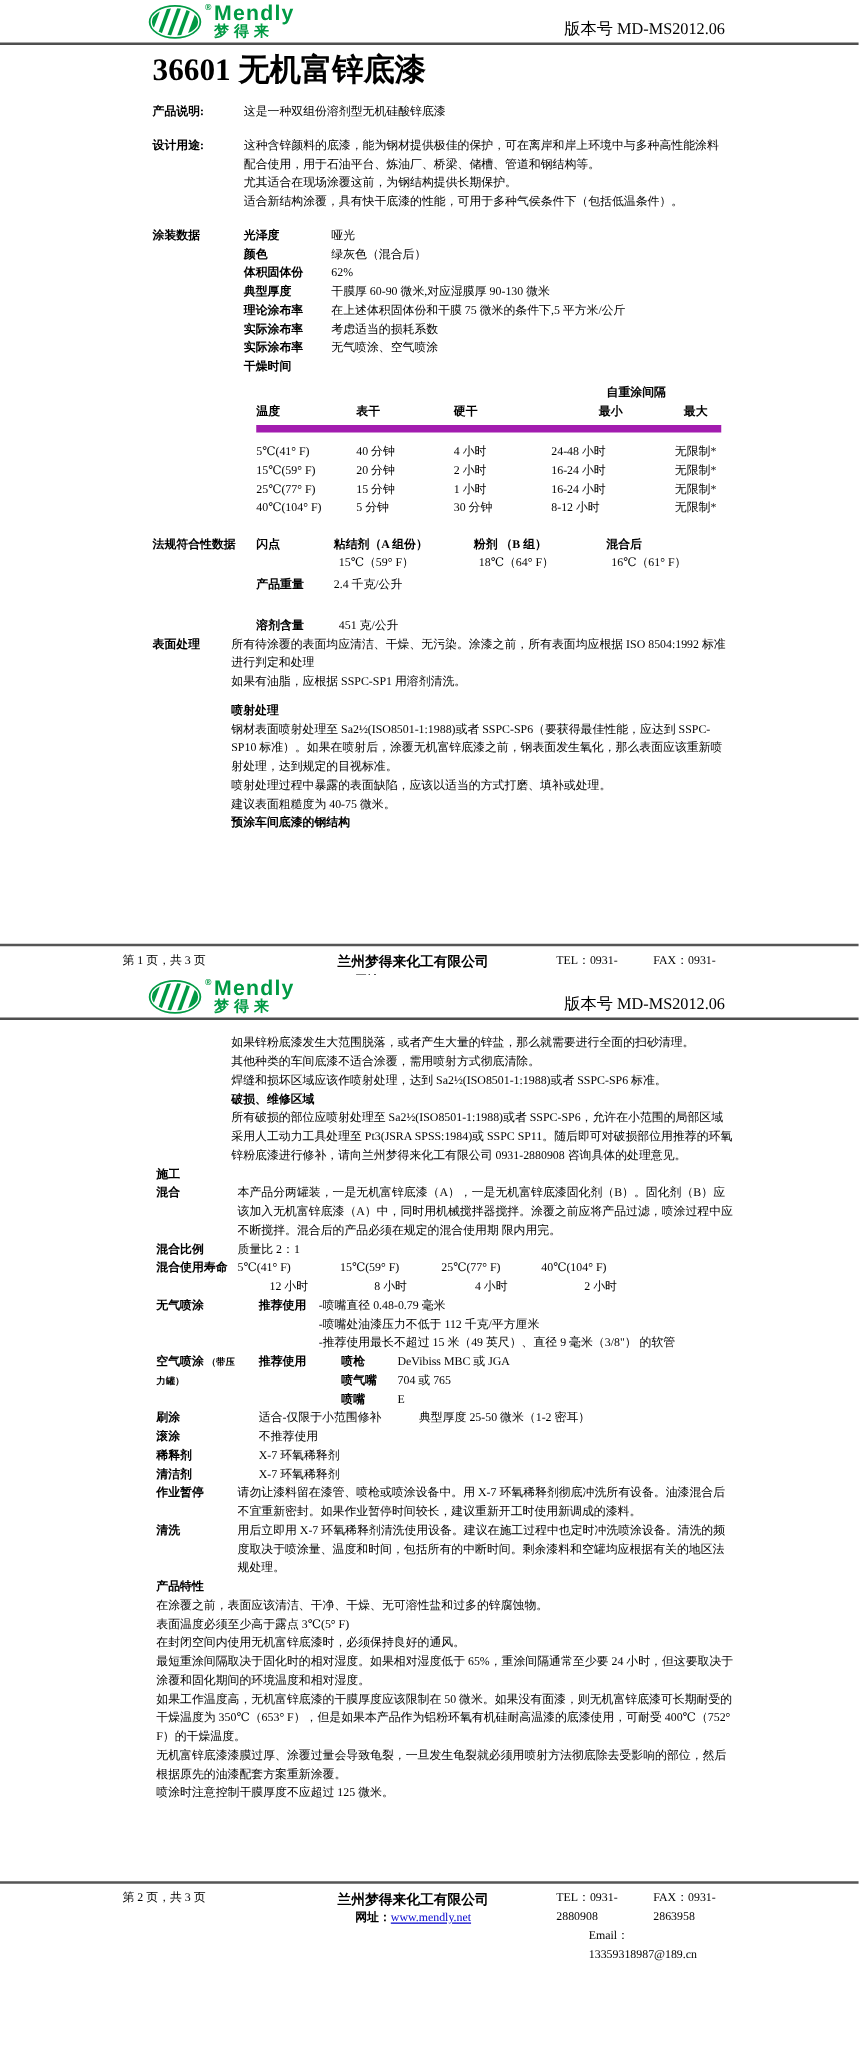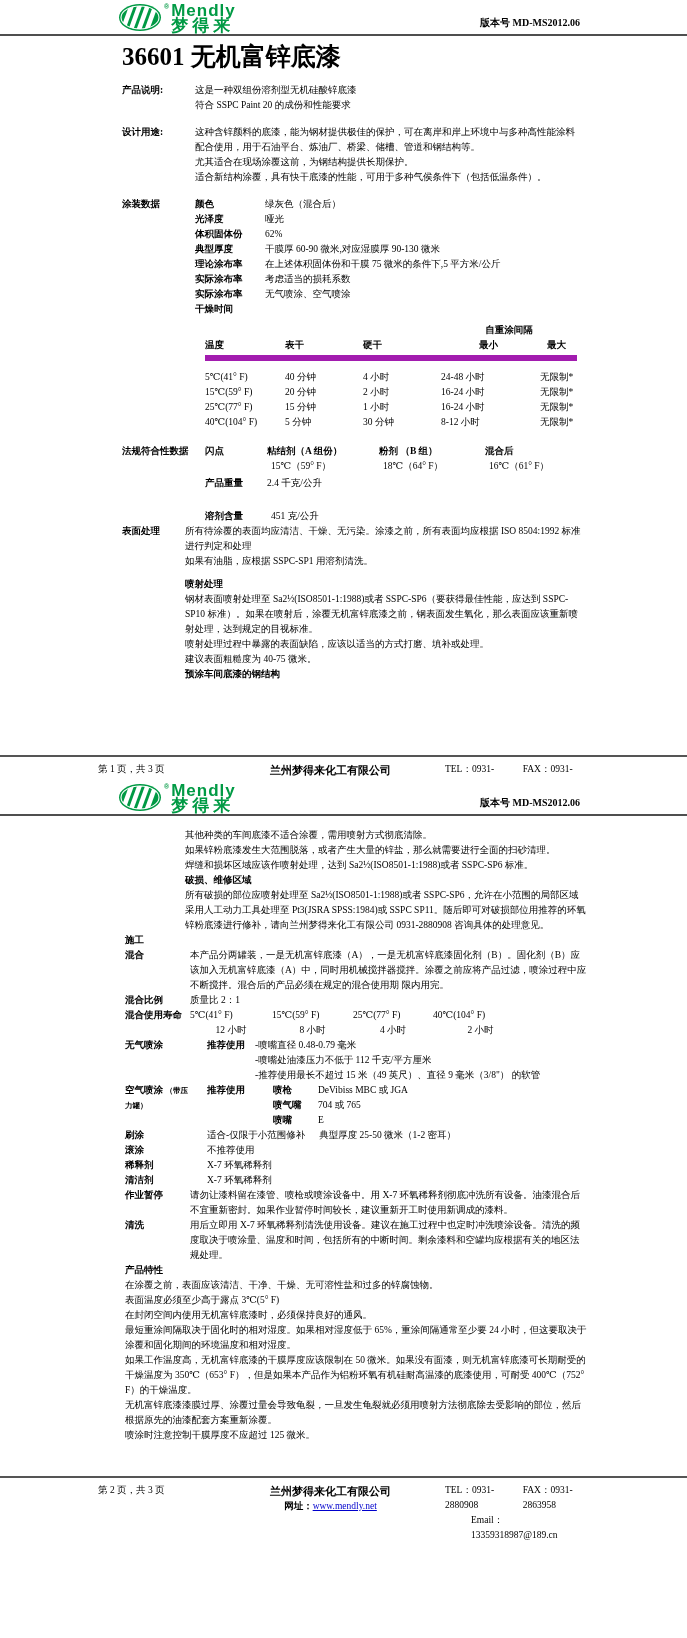--- a/index.html
+++ b/index.html
@@ -14,22 +14,22 @@
   .page-2 { height:858px; }
 
   
   .hdr { display:flex; justify-content:space-between; align-items:flex-end; padding:3px 107px 2px 118px; }
   .hdr-rule { border-top:2px solid #4f4f4f; }
   .logo { display:flex; align-items:flex-start; }
   .logo svg { display:block; }
   .reg { color:#009A44; font-size:7px; font-weight:bold; vertical-align:top; line-height:8px; font-family:"Liberation Sans",sans-serif; }
   .logo-stack { margin-left:2px; }
   .logo-name { color:#009A44; font-weight:bold; font-size:17px; line-height:16px; letter-spacing:1px; font-family:"Liberation Sans","DejaVu Sans",sans-serif; }
-  .logo-sub { color:#009A44; font-weight:bold; font-size:17px; line-height:13px; letter-spacing:4px; font-family:"Liberation Sans","DejaVu Sans",sans-serif; }
-  .version { font-weight:bold; font-size:10px; padding-bottom:2px; }
+  .logo-sub { color:#009A44; font-weight:bold; font-size:12px; line-height:13px; letter-spacing:4px; font-family:"Liberation Sans","DejaVu Sans",sans-serif; }
+  .version { font-weight:normal; font-size:13px; padding-bottom:2px; }
 
   .doc-title { font-size:25px; line-height:24px; font-weight:bold; margin:9px 0 0 122px; }
 
   
   .sec { display:flex; padding:0 105px 0 122px; }
   .slbl { width:73px; flex:none; font-weight:bold; }
   .slbl.w63 { width:63px; }
   .sbody { flex:1; }
   .bold { font-weight:bold; }
 
@@ -54,42 +54,42 @@
   .reg-grid { flex:1; }
   .reg-row { display:grid; grid-template-columns:62px 112px 106px auto; }
   .reg-row .h { font-weight:bold; }
   .reg-row .pad { padding-left:4px; }
   .mt18 { margin-top:18px; }
   .mt2 { margin-top:2px; }
 
   
   .footer { position:absolute; left:0; right:0; border-top:2px solid #555; padding:5px 98px 0 98px; display:flex; }
   .page-1 .footer { top:755px; }
-  .page-2 .footer { top:696px; }
+  .page-2 .footer { top:725px; }
   .f-left { width:130px; flex:none; }
   .f-mid { width:205px; flex:none; text-align:center; }
   .f-mid .co { font-weight:bold; font-size:11px; line-height:16px; }
   .f-right { flex:1; padding-left:12px; }
   .f-tels { display:flex; gap:12px; }
   .f-email { padding-left:26px; }
   .link { color:#0000cc; text-decoration:underline; }
 
   
   .cont { padding:0 100px 0 185px; }
   .p2sec { display:flex; padding:0 100px 0 125px;flex-direction:column; }
   .slbl2 { width:55px; flex:none; font-weight:bold; }
   .p2body { flex:1; }
 
   .arow { display:flex; }
   .al { width:65px; flex:none; font-weight:bold; }
   .al .small { font-size:7.5px; font-weight:bold; line-height:11px; }
   .amid { width:65px; flex:none; font-weight:bold; padding-left:17px; }
   .acontent { flex:1; }
   .pad17 { padding-left:17px; }
-  .brush-line { display:flex; gap:14px; padding-left:17px;text-align:center; }
+  .brush-line { display:flex; gap:30px; padding-left:17px;text-align:center; }
 
   .pot { display:grid; grid-template-columns:82px 81px 80px 95px; }
   .pot-times span { text-align:center; }
 
   .air-kv { display:flex; }
   .air-kv .k { width:63px; padding-left:18px; flex:none; font-weight:bold; } .gap8 { height:8px; } .gap12 { height:12px; } .gap14 { height:14px; }
 </style>
 </head>
 <body>
 
@@ -121,45 +121,44 @@
   </div>
   <div class="hdr-rule"></div>
 
   <h1 class="doc-title">36601 无机富锌底漆</h1>
 
   <div class="gap14"></div>
   <div class="sec">
     <div class="slbl">产品说明:</div>
     <div class="sbody">
       <p>这是一种双组份溶剂型无机硅酸锌底漆</p>
-      <p>符合 SSPC Paint 20 的成份和性能要求</p>
     </div>
   </div>
 
   <div class="gap12"></div>
   <div class="sec">
     <div class="slbl">设计用途:</div>
     <div class="sbody">
       <p>这种含锌颜料的底漆，能为钢材提供极佳的保护，可在离岸和岸上环境中与多种高性能涂料配合使用，用于石油平台、炼油厂、桥梁、储槽、管道和钢结构等。</p>
       <p>尤其适合在现场涂覆这前，为钢结构提供长期保护。</p>
       <p>适合新结构涂覆，具有快干底漆的性能，可用于多种气侯条件下（包括低温条件）。</p>
     </div>
   </div>
 
   <div class="gap12"></div>
   <div class="sec">
     <div class="slbl">涂装数据</div>
     <div class="sbody">
       <div class="kv">
+          <span class="k">光泽度</span>
+          <span class="v">哑光</span>
+        </div>
+      <div class="kv">
           <span class="k">颜色</span>
           <span class="v">绿灰色（混合后）</span>
-        </div>
-      <div class="kv">
-          <span class="k">光泽度</span>
-          <span class="v">哑光</span>
         </div>
       <div class="kv">
           <span class="k">体积固体份</span>
           <span class="v">62%</span>
         </div>
       <div class="kv">
           <span class="k">典型厚度</span>
           <span class="v">干膜厚 60-90 微米,对应湿膜厚 90-130 微米</span>
         </div>
       <div class="kv">
@@ -306,22 +305,22 @@
         <div class="logo-name">Mendly</div>
         <div class="logo-sub">梦得来</div>
       </div>
     </div>
     <div class="version">版本号 MD-MS2012.06</div>
   </div>
   <div class="hdr-rule"></div>
 
   <div class="gap12"></div>
   <div class="cont">
+    <p>如果锌粉底漆发生大范围脱落，或者产生大量的锌盐，那么就需要进行全面的扫砂清理。</p>
     <p>其他种类的车间底漆不适合涂覆，需用喷射方式彻底清除。</p>
-    <p>如果锌粉底漆发生大范围脱落，或者产生大量的锌盐，那么就需要进行全面的扫砂清理。</p>
     <p>焊缝和损坏区域应该作喷射处理，达到 Sa2½(ISO8501-1:1988)或者 SSPC-SP6 标准。</p>
     <p class="bold">破损、维修区域</p>
     <p>所有破损的部位应喷射处理至 Sa2½(ISO8501-1:1988)或者 SSPC-SP6，允许在小范围的局部区域采用人工动力工具处理至 Pt3(JSRA SPSS:1984)或 SSPC SP11。随后即可对破损部位用推荐的环氧锌粉底漆进行修补，请向兰州梦得来化工有限公司 0931-2880908 咨询具体的处理意见。</p>
   </div>
 
   <div class="p2sec">
     <div class="slbl2">施工</div>
     <div class="p2body">
 
       <div class="arow">

